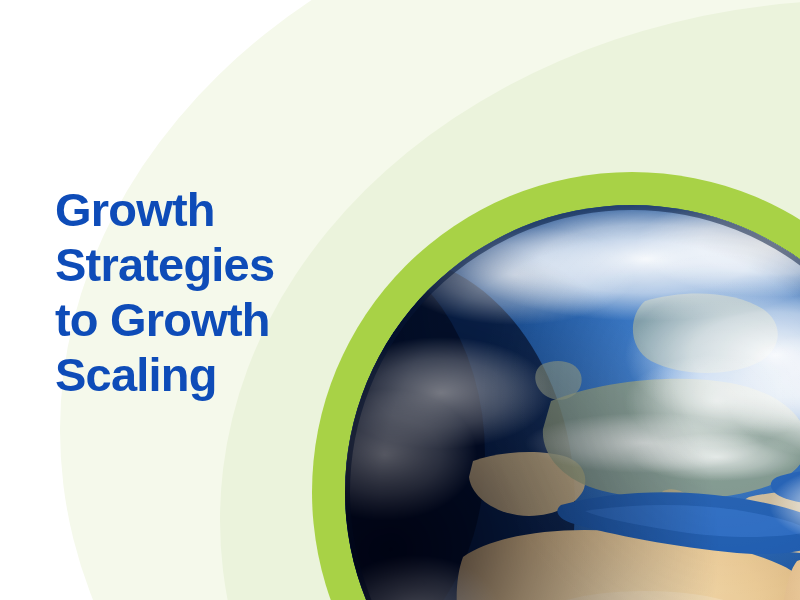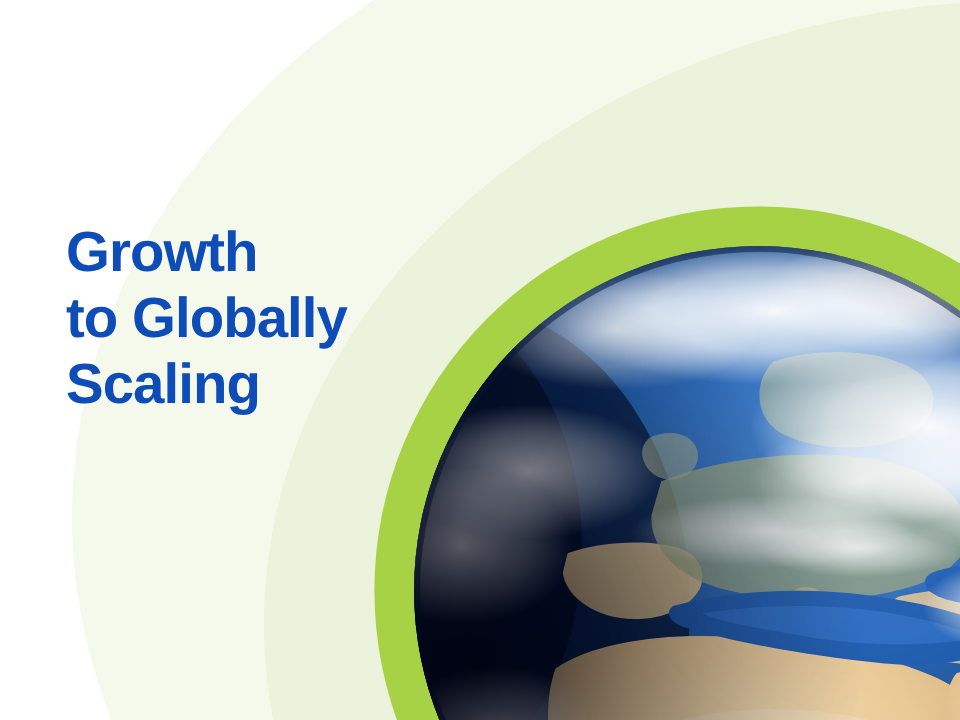--- a/index.html
+++ b/index.html
@@ -246,17 +246,18 @@
 
           <circle cx="287" cy="287" r="287" fill="none" stroke="#0a1f46" stroke-width="10" opacity="0.55"></circle>
         </g>
       </svg>
       <div class="globe-shade"></div>
     </div>
   </div>
 
   <h1 class="headline">
     <span class="ln">Growth</span>
-    <span class="ln">to Globally</span>
+    <span class="ln">Strategies</span>
+    <span class="ln">to Growth</span>
     <span class="ln">Scaling</span>
   </h1>
 
 </div>
 
 </body></html>

